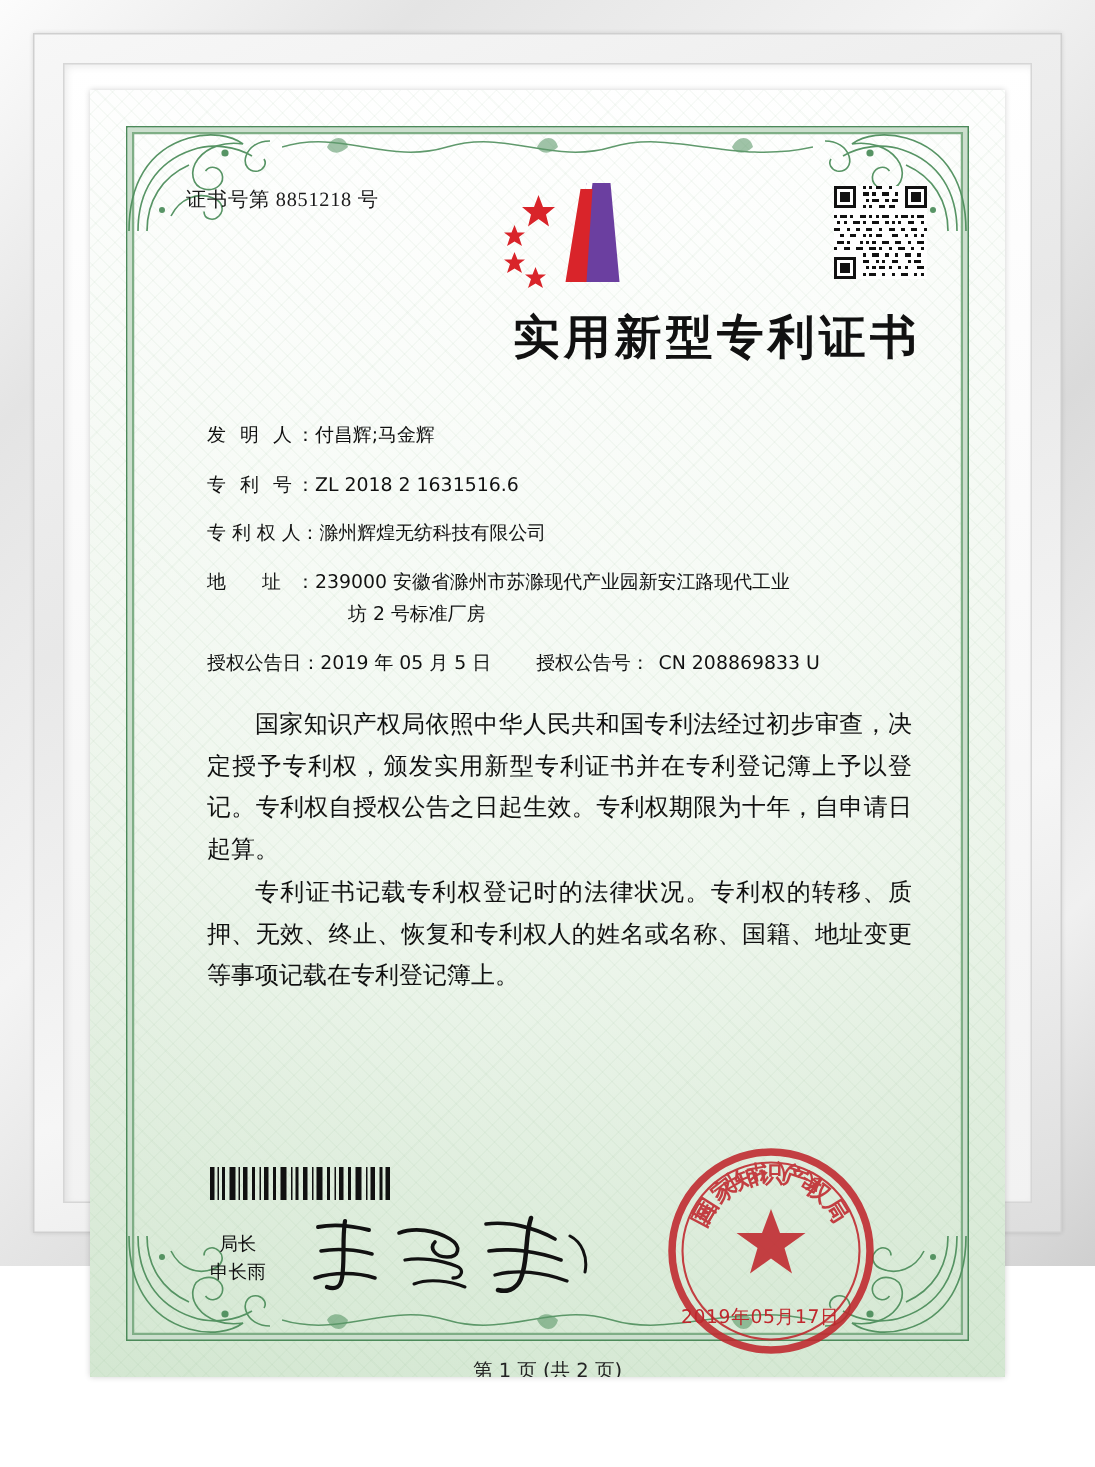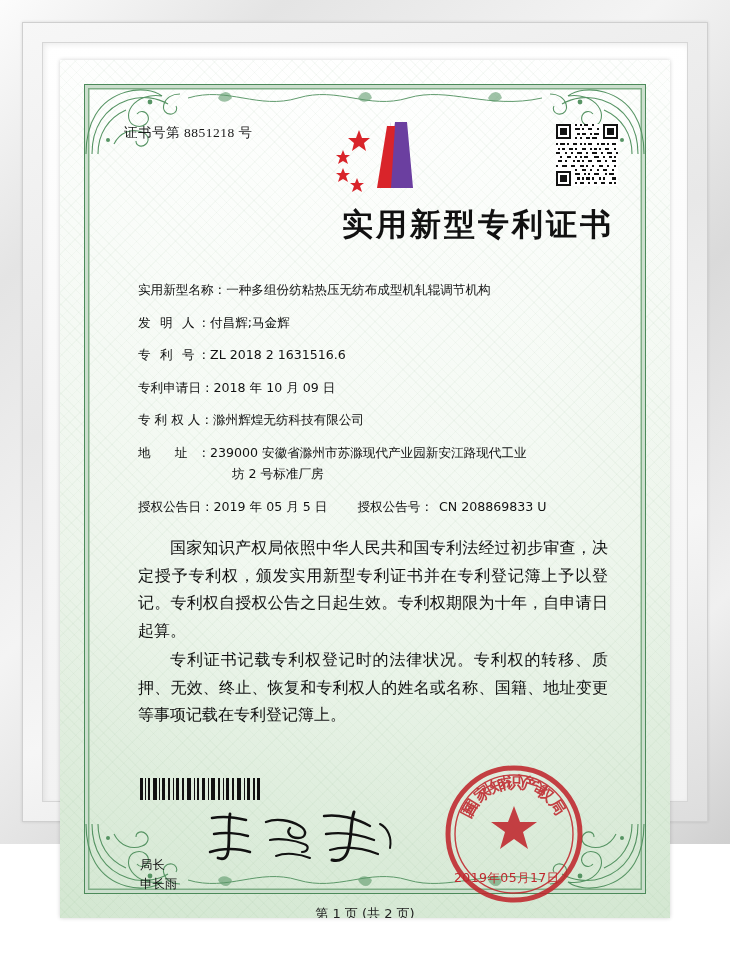--- a/index.html
+++ b/index.html
@@ -157,25 +157,26 @@
   #barcode {
     position: absolute;
     left: 80px; top: 718px;
     width: 120px; height: 22px;
   }
   .bc-bar { position: absolute; top: 0; height: 22px; background: #111; }
 
   
   #sig-block {
     position: absolute;
-    left: 80px; top: 796px;
+    left: 80px; top: 760px;
     font-size: 12.4px;
     color: #111;
     line-height: 1.5;
     font-family: "DejaVu Sans", sans-serif;
+    text-align: center;
   }
   #handwriting {
     position: absolute;
     left: 144px; top: 748px;
     width: 200px; height: 60px;
     color: #111;
   }
 
   
   #seal {
@@ -306,34 +307,26 @@
           <path d="M9 23h2v1H9zM13 23h1v1h-1zM15 23h1v1h-1zM18 23h2v1h-2zM23 23h1v1h-1zM25 23h2v1h-2z"></path>
           <path d="M10 25h1v1h-1zM12 25h1v1h-1zM14 25h2v1h-2zM17 25h1v1h-1zM20 25h1v1h-1zM22 25h1v1h-1zM26 25h2v1h-2z"></path>
           <path d="M9 27h1v1H9zM11 27h2v1h-2zM15 27h1v1h-1zM18 27h1v1h-1zM21 27h2v1h-2zM25 27h1v1h-1zM27 27h1v1h-1z"></path>
         </g>
       </svg>
 
       <div id="title">实用新型专利证书</div>
 
       <div id="fields">
         <div class="field-row">
-          <span class="field-label">实用新型名称：</span>
-          <span class="field-value">一种多组份纺粘热压无纺布成型机轧辊调节机构</span>
-        </div>
-        <div class="field-row">
           <span class="field-label spread">发 明 人：</span>
           <span class="field-value">付昌辉;马金辉</span>
         </div>
         <div class="field-row">
           <span class="field-label spread">专 利 号：</span>
           <span class="field-value">ZL 2018 2 1631516.6</span>
-        </div>
-        <div class="field-row">
-          <span class="field-label">专利申请日：</span>
-          <span class="field-value">2018 年 10 月 09 日</span>
         </div>
         <div class="field-row">
           <span class="field-label">专 利 权 人：</span>
           <span class="field-value">滁州辉煌无纺科技有限公司</span>
         </div>
         <div class="field-row" style="flex-wrap:wrap;">
           <span class="field-label spread">地         址：</span>
           <span class="field-value">239000 安徽省滁州市苏滁现代产业园新安江路现代工业</span>
           <div class="addr-line2">坊 2 号标准厂房</div>
         </div>

